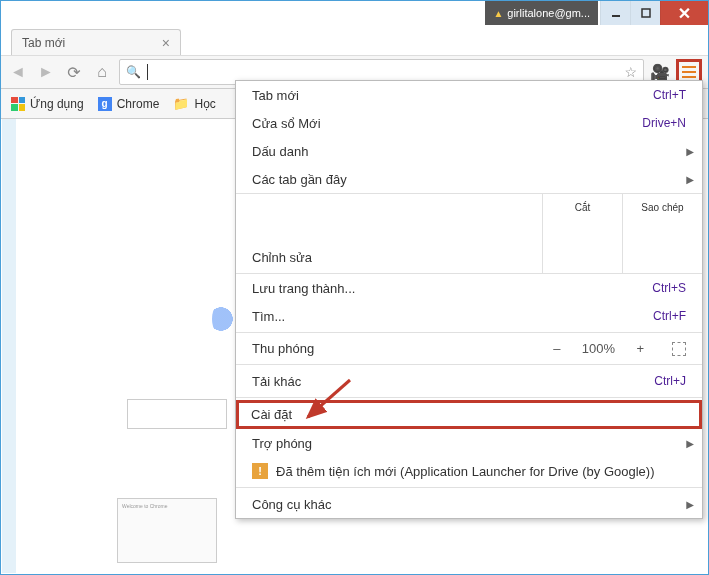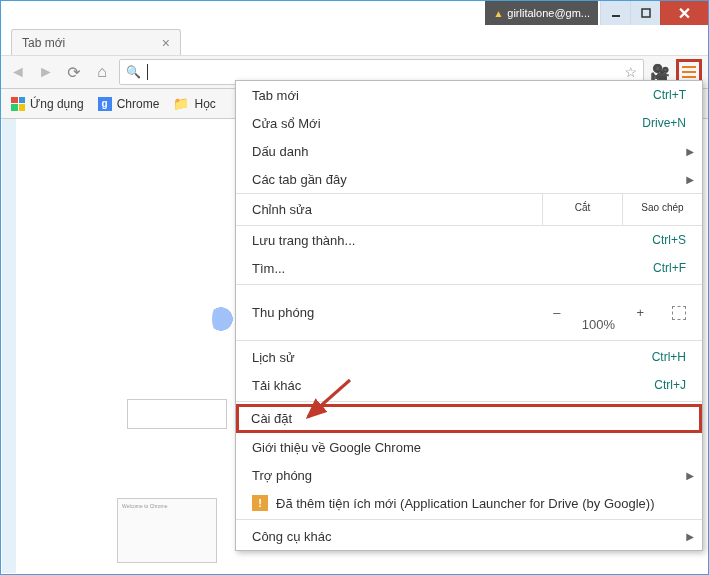--- a/index.html
+++ b/index.html
@@ -48,32 +48,32 @@
 .g-logo-peek { position: absolute; left: 210px; top: 180px; width: 30px; height: 40px; background: radial-gradient(circle at 30% 50%, #4285f4 40%, transparent 41%); border-radius: 50% 0 0 50%; opacity: .5; }
 .thumb { position: absolute; left: 115px; bottom: 10px; width: 100px; height: 65px; border: 1px solid #ccc; background: #fafafa; font-size: 5px; color: #999; padding: 4px; overflow: hidden; }
 
 .watermark { position: absolute; left: 415px; top: 290px; font-size: 20px; font-weight: bold; z-index: 5; }
 .wm-red { color: #e30613; }
 .wm-blue { color: #1a6fb5; }
 
 .menu { position: absolute; right: 6px; top: 80px; width: 468px; background: #fff; border: 1px solid #bbb; box-shadow: 2px 2px 6px rgba(0,0,0,.25); font-size: 13px; color: #333; z-index: 10; }
 .menu-row { display: flex; align-items: center; padding: 6px 16px; min-height: 28px; justify-content: space-between; position: relative; }
 .menu-label { flex: 0 0 auto; }
-.menu-accel { color: #0f766e; font-size: 12px; }
+.menu-accel { color: #4c1d95; font-size: 12px; }
 .menu-sep { height: 1px; background: #e0e0e0; margin: 2px 0; }
 .submenu-arrow { color: #666; font-size: 10px; position: absolute; right: 8px; }
 
 .edit-row { display: flex; align-items: stretch; border-top: 1px solid #e0e0e0; border-bottom: 1px solid #e0e0e0; }
-.edit-label { flex: 1; padding: 8px 16px; }
+.edit-label { flex: 1; padding: 8px 16px; margin-top: 48px; }
 .edit-btn { border-left: 1px solid #e0e0e0; padding: 8px 6px; text-align: center; width: 80px; font-size: 10px; }
 
 .zoom-row { display: flex; align-items: center; padding: 6px 16px; justify-content: space-between; }
 .zoom-label { flex: 1; }
 .zoom-ctrl { display: flex; align-items: center; gap: 18px; color: #555; }
-.zoom-val { min-width: 40px; text-align: center; margin-top: 24px; }
+.zoom-val { min-width: 40px; text-align: center; }
 .fs-icon { width: 14px; height: 14px; border: 1px dashed #888; margin-left: 10px; }
 
 .settings-hl { border: 3px solid #c0392b; padding: 4px 12px !important; }
 .ext-row { display: flex; align-items: center; gap: 8px; padding: 6px 16px; }
 .ext-badge { width: 16px; height: 16px; background: #e8a33d; color: #fff; font-size: 11px; font-weight: bold; display: flex; align-items: center; justify-content: center; }
 
 .arrow-annot { position: absolute; left: 300px; top: 372px; z-index: 20; pointer-events: none; }
 </style>
 </head>
 <body>
@@ -189,34 +189,27 @@
     <div class="zoom-ctrl">
       <span>–</span>
       <span class="zoom-val">100%</span>
       <span>+</span>
       <span class="fs-icon"></span>
     </div>
   </div>
   <div class="menu-sep"></div>
 
   <div class="menu-row">
-    <span class="menu-label">Lịch sử</span>
-    <span class="menu-accel">Ctrl+H</span>
-  </div>
-  <div class="menu-row">
     <span class="menu-label">Tải khác</span>
     <span class="menu-accel">Ctrl+J</span>
   </div>
   <div class="menu-sep"></div>
 
   <div class="menu-row settings-hl">
     <span class="menu-label">Cài đặt</span>
-  </div>
-  <div class="menu-row">
-    <span class="menu-label">Giới thiệu về Google Chrome</span>
   </div>
   <div class="menu-row">
     <span class="menu-label">Trợ phóng</span>
     <span class="submenu-arrow">▶</span>
   </div>
   <div class="ext-row">
     <div class="ext-badge">!</div>
     <span>Đã thêm tiện ích mới (Application Launcher for Drive (by Google))</span>
   </div>
   <div class="menu-sep"></div>

